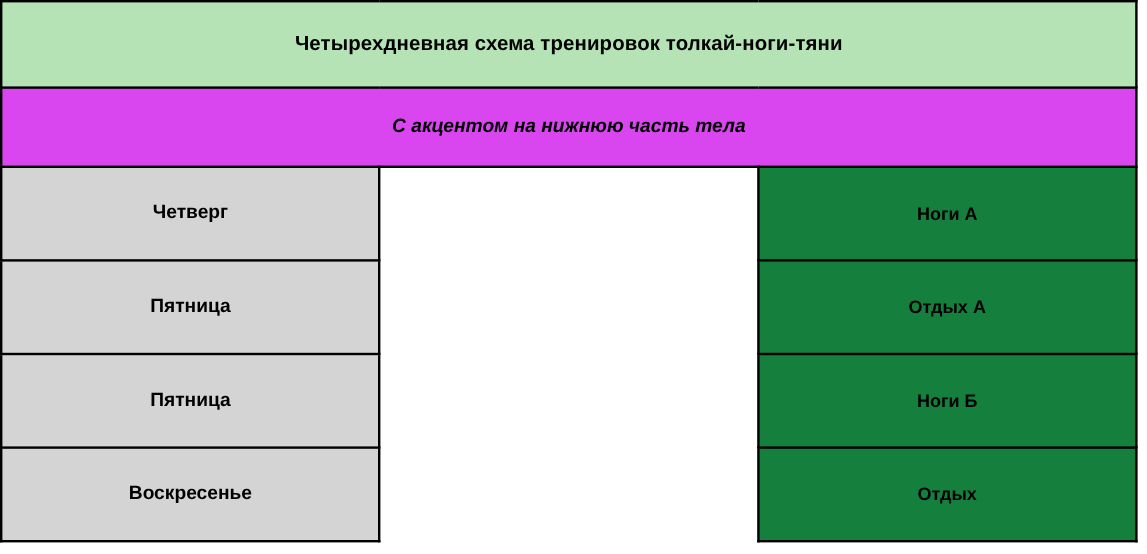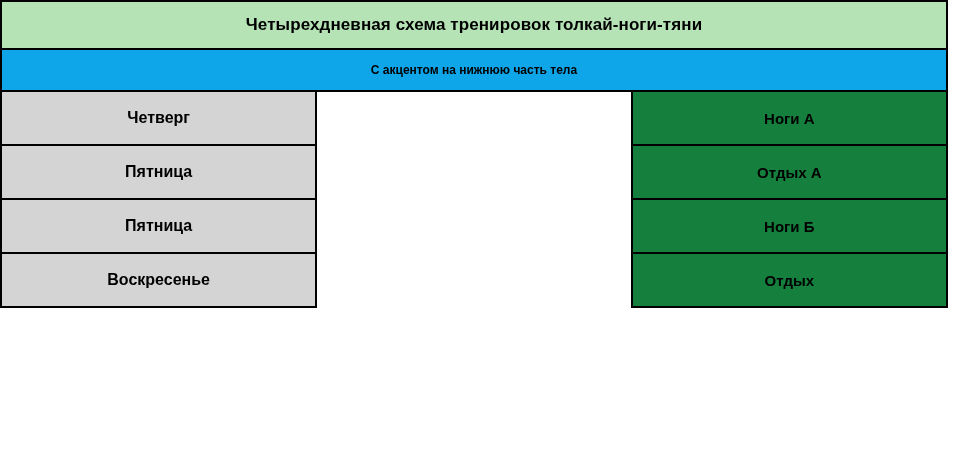--- a/index.html
+++ b/index.html
@@ -20,36 +20,37 @@
     position: relative;
   }
   table.schedule {
     border-collapse: collapse;
     table-layout: fixed;
     width: 948px;
     margin: 0;
   }
   table.schedule td {
     border: 2px solid #000000;
-    padding: 0;
+    padding: 12px;
     text-align: center;
     vertical-align: middle;
     font-weight: bold;
     color: #000000;
   }
   .title-cell {
     background: #b5e3b5;
     height: 46px;
     font-size: 17px;
     letter-spacing: 0.1px;
   }
   .subtitle-cell {
-    background: #0ea5e9;
+    background: #d946ef;
     height: 40px;
-    font-size: 12px;
+    font-size: 16px;
+    font-style: italic;
   }
   .day-cell {
     background: #d4d4d4;
     width: 345px;
     height: 52px;
     font-size: 16px;
   }
   .value-cell {
     background: #15803d;
     height: 52px;

